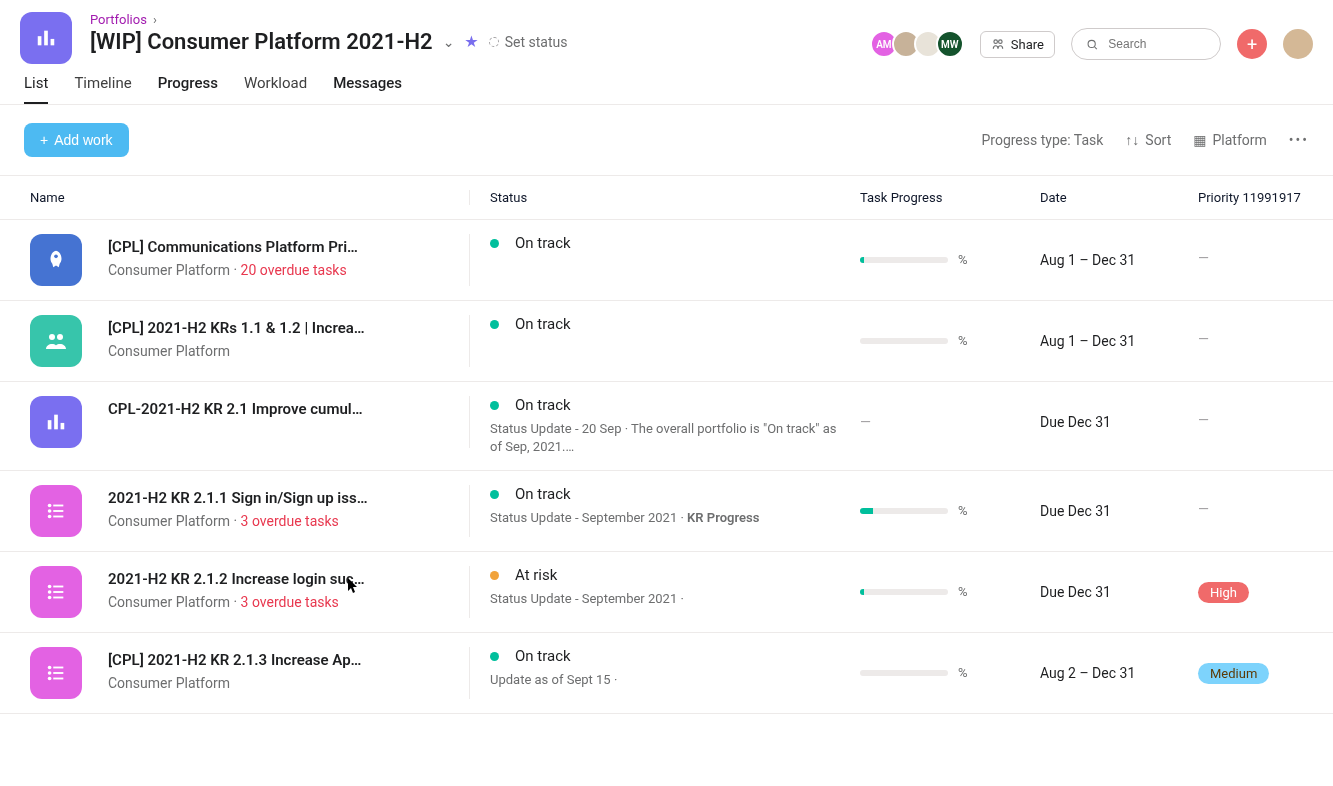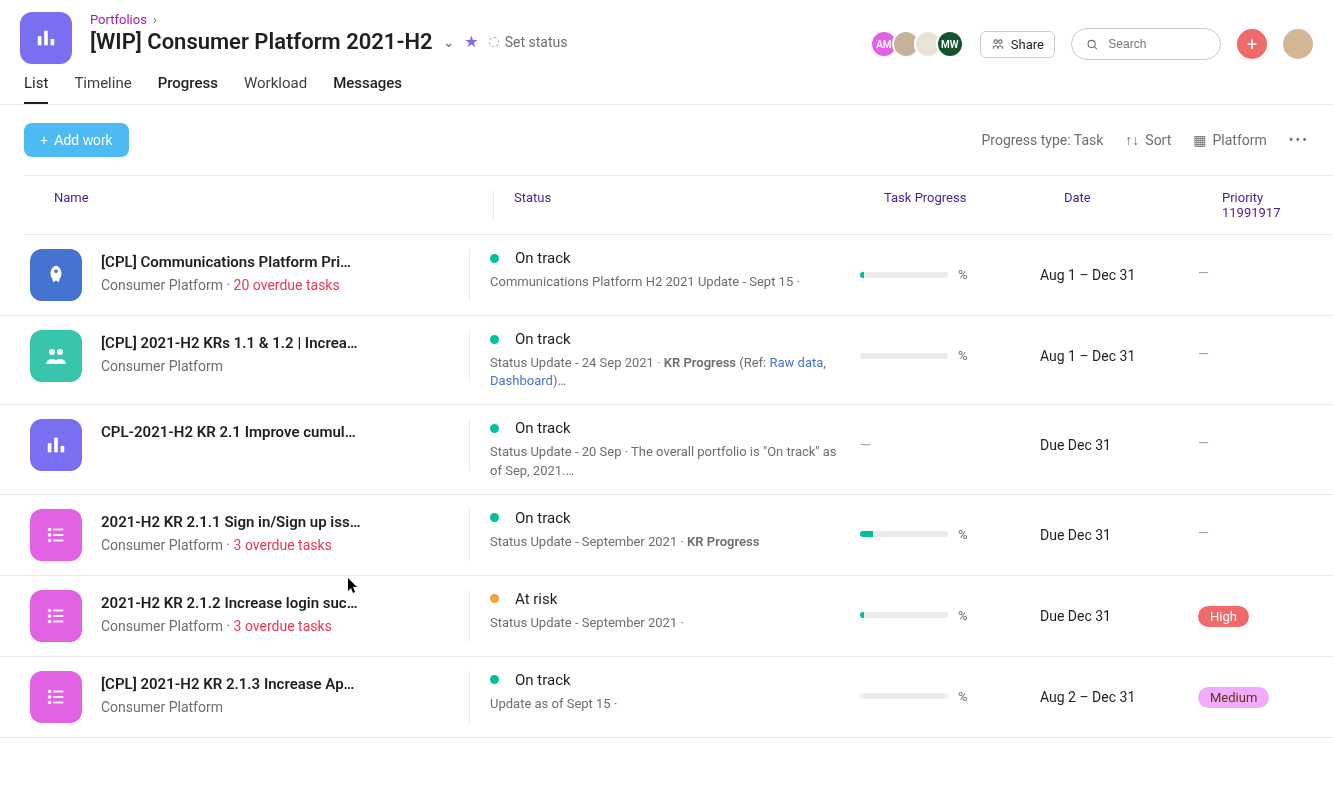--- a/index.html
+++ b/index.html
@@ -134,42 +134,41 @@
     align-items: center;
     gap: 22px;
     color: #6d6e6f;
     font-size: 14px;
   }
   .toolbar-item { display: flex; align-items: center; gap: 6px; cursor: pointer; }
   .table-header {
     display: flex;
     border-top: 1px solid #edeae9;
     border-bottom: 1px solid #edeae9;
-    padding: 14px 15px 14px 30px;
+    padding: 14px 0 14px 30px;
     font-size: 13px;
-    color: #4c1d95;
-    margin-left: 24px;
+    color: #0f172a;
   }
   .col-name { width: 440px; border-right: 1px solid #edeae9; padding-right: 10px; }
   .col-status { width: 390px; padding-left: 20px; }
   .col-progress { width: 180px; }
   .col-date { width: 158px; }
   .col-priority { flex: 1; }
   .row {
     display: flex;
     border-bottom: 1px solid #edeae9;
     padding: 14px 0 14px 30px;
     align-items: flex-start;
   }
   .cell-name {
     width: 440px;
     border-right: 1px solid #edeae9;
     padding-right: 22px;
     display: flex;
-    gap: 19px;
+    gap: 26px;
     align-items: flex-start;
   }
   .project-icon {
     width: 52px; height: 52px; border-radius: 12px;
     display: flex; align-items: center; justify-content: center;
     flex-shrink: 0;
   }
   .project-name {
     font-size: 15px; font-weight: 600; color: #1e1f21;
     margin-top: 4px;
@@ -220,21 +219,21 @@
     color: #a2a0a2;
   }
   .badge {
     display: inline-block;
     padding: 3px 12px;
     border-radius: 12px;
     font-size: 13px;
     color: #fff;
   }
   .badge-high { background: #f06a6a; }
-  .badge-medium { background: #f0abfc; color:#5c3b09;}
+  .badge-medium { background: #7dd3fc; color:#5c3b09;}
   .dots-menu { letter-spacing: 2px; }
   .cursor-arrow {
     position: absolute;
     left: 348px; top: 578px;
     font-size: 14px;
     pointer-events: none;
   }
 </style>
 </head>
 <body>
@@ -338,21 +337,20 @@
       <div style="min-width:0">
         <div class="project-name">[CPL] Communications Platform Pri…</div>
         <div class="project-sub">Consumer Platform · <span class="overdue">20 overdue tasks</span></div>
       </div>
     </div>
     <div class="cell-status">
       <div class="status-line">
         <span class="status-dot dot-green"></span>
         <span>On track</span>
       </div>
-      <div class="status-desc">Communications Platform H2 2021 Update - Sept 15 ·</div>
     </div>
       <div class="cell-progress">
         <div class="progress-bar">
           <div class="progress-fill" style="width:5%"></div>
         </div>
         <div class="progress-text">%</div>
       </div>
       <div class="cell-date">Aug 1 – Dec 31</div>
       <div class="cell-priority">—</div>
     </div>
@@ -368,21 +366,20 @@
       <div style="min-width:0">
         <div class="project-name">[CPL] 2021-H2 KRs 1.1 &amp; 1.2 | Increa…</div>
         <div class="project-sub">Consumer Platform</div>
       </div>
     </div>
     <div class="cell-status">
       <div class="status-line">
         <span class="status-dot dot-green"></span>
         <span>On track</span>
       </div>
-      <div class="status-desc">Status Update - 24 Sep 2021 · <span class="bold">KR Progress</span> (Ref: <a>Raw data</a>, <a>Dashboard</a>)…</div>
     </div>
       <div class="cell-progress">
         <div class="progress-bar">
           <div class="progress-fill" style="width:0%"></div>
         </div>
         <div class="progress-text">%</div>
       </div>
       <div class="cell-date">Aug 1 – Dec 31</div>
       <div class="cell-priority">—</div>
     </div>

